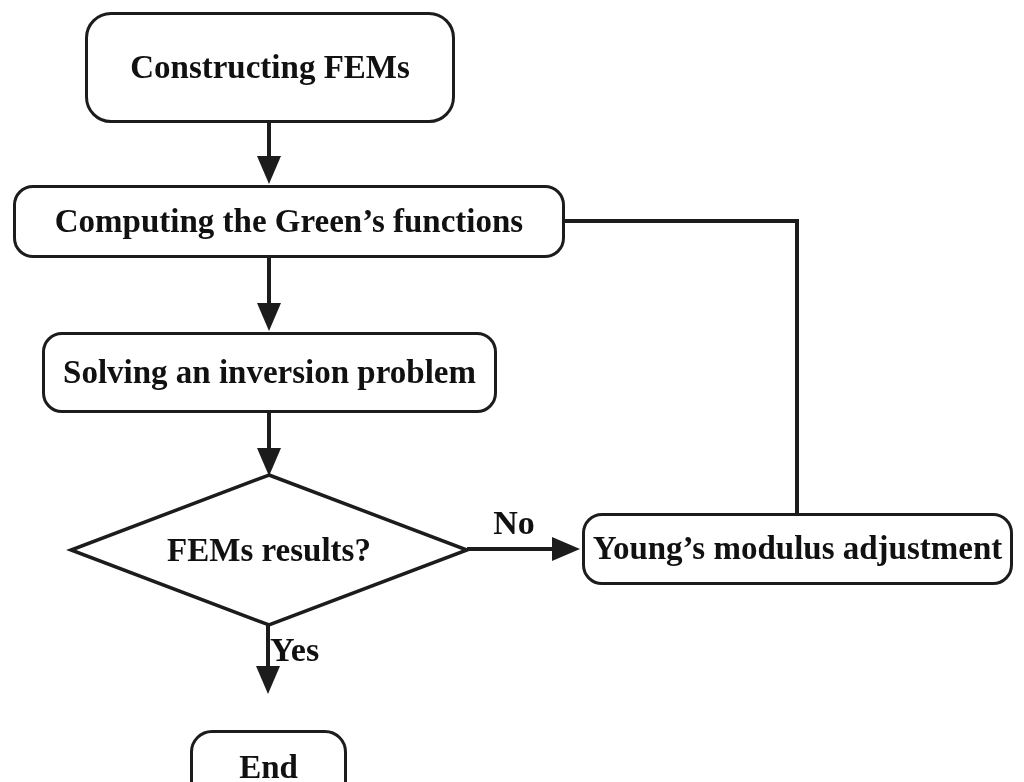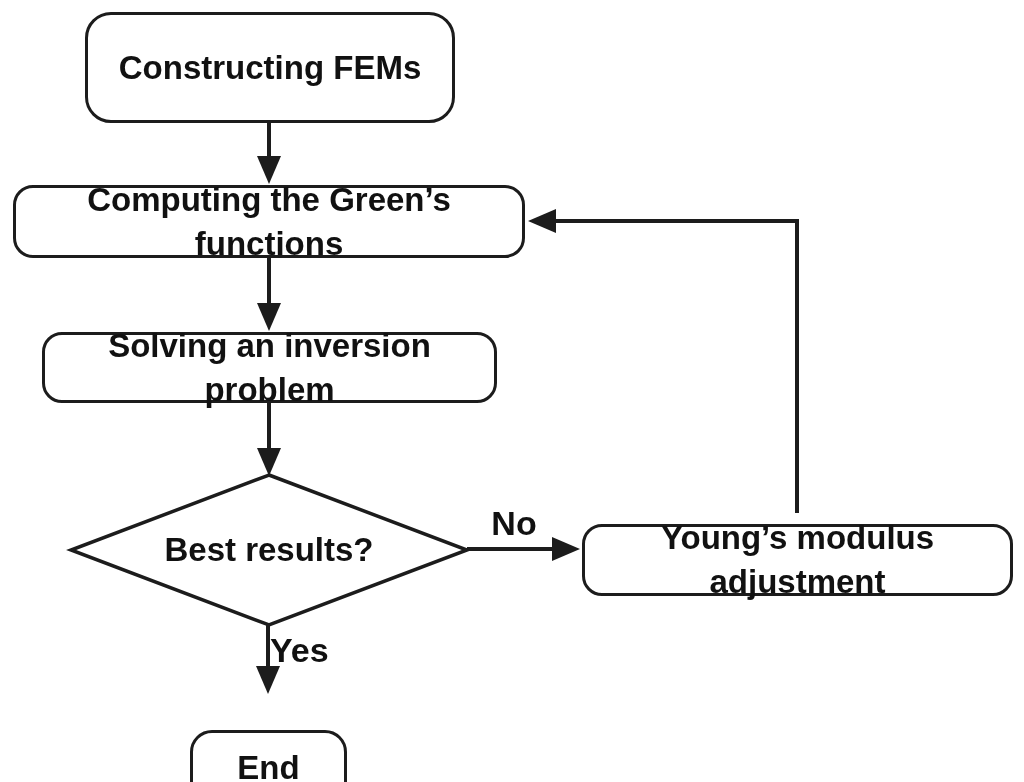--- a/index.html
+++ b/index.html
@@ -5,21 +5,21 @@
   html, body {
     margin: 0;
     padding: 0;
     background: #ffffff;
   }
   #canvas {
     position: relative;
     width: 1024px;
     height: 782px;
     background: #ffffff;
-    font-family: Liberation Sans, sans-serif;
+    font-family: Liberation Serif, serif;
     overflow: hidden;
   }
   #connector-layer {
     position: absolute;
     left: 0;
     top: 0;
     width: 1024px;
     height: 782px;
   }
   .node {
@@ -37,34 +37,33 @@
     color: #111111;
     line-height: 1.32;
   }
   #node-constructing {
     left: 85px; top: 12px;
     width: 370px; height: 111px;
     border-radius: 26px;
   }
   #node-computing {
     left: 13px; top: 185px;
-    width: 512px; height: 73px;
+    width: 552px; height: 73px;
     border-radius: 20px;
     align-items: center;
   }
   #node-solving {
     left: 42px; top: 332px;
-    width: 455px; height: 71px;
+    width: 455px; height: 81px;
     border-radius: 20px;
   }
   #node-adjustment {
     left: 582px; top: 513px;
     width: 431px; height: 72px;
     border-radius: 20px;
-    margin-top: 11px;
   }
   #node-end {
     left: 190px; top: 695px;
     width: 157px; height: 75px;
     border-radius: 22px;
     margin-top: 35px;
   }
   .diamond-label {
     position: absolute;
     left: 119px; top: 520px;
@@ -120,21 +119,21 @@
 
   <div class="node" id="node-computing">
     <span>Computing the Green’s functions</span>
   </div>
 
   <div class="node" id="node-solving">
     <span>Solving an inversion problem</span>
   </div>
 
   <div class="diamond-label">
-    <span>Best results?</span>
+    <span>FEMs results?</span>
   </div>
 
   <div class="node" id="node-adjustment">
     <span>Young’s modulus adjustment</span>
   </div>
 
   <div class="node" id="node-end">
     <span>End</span>
   </div>
 

